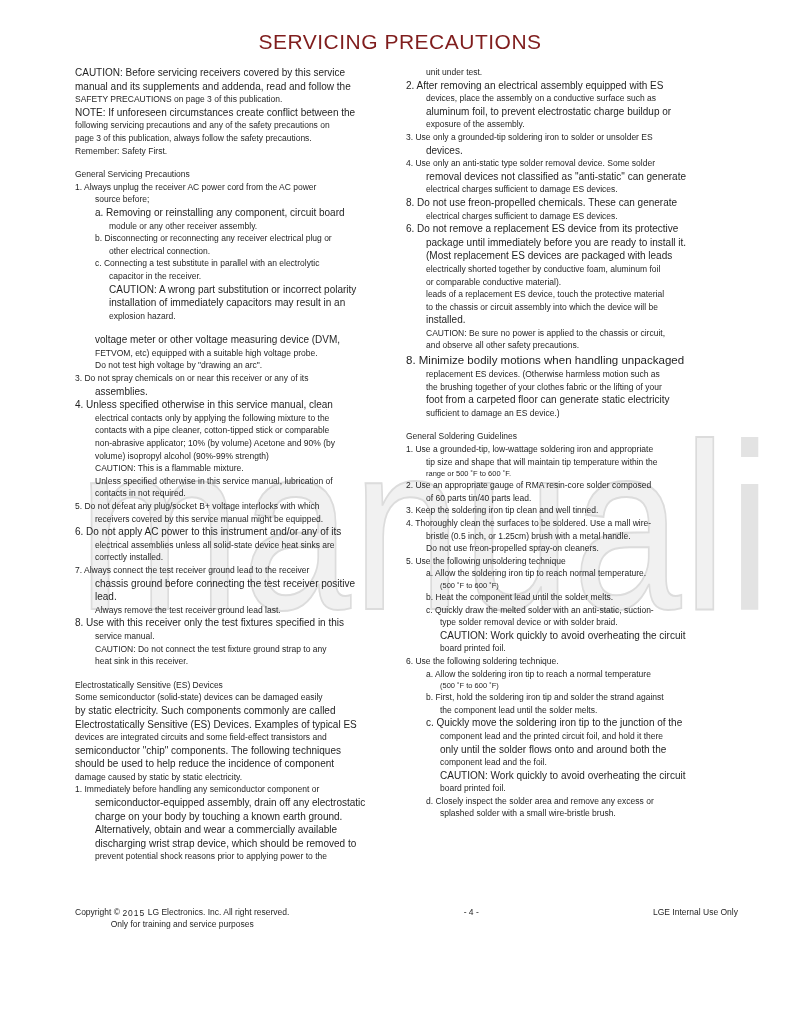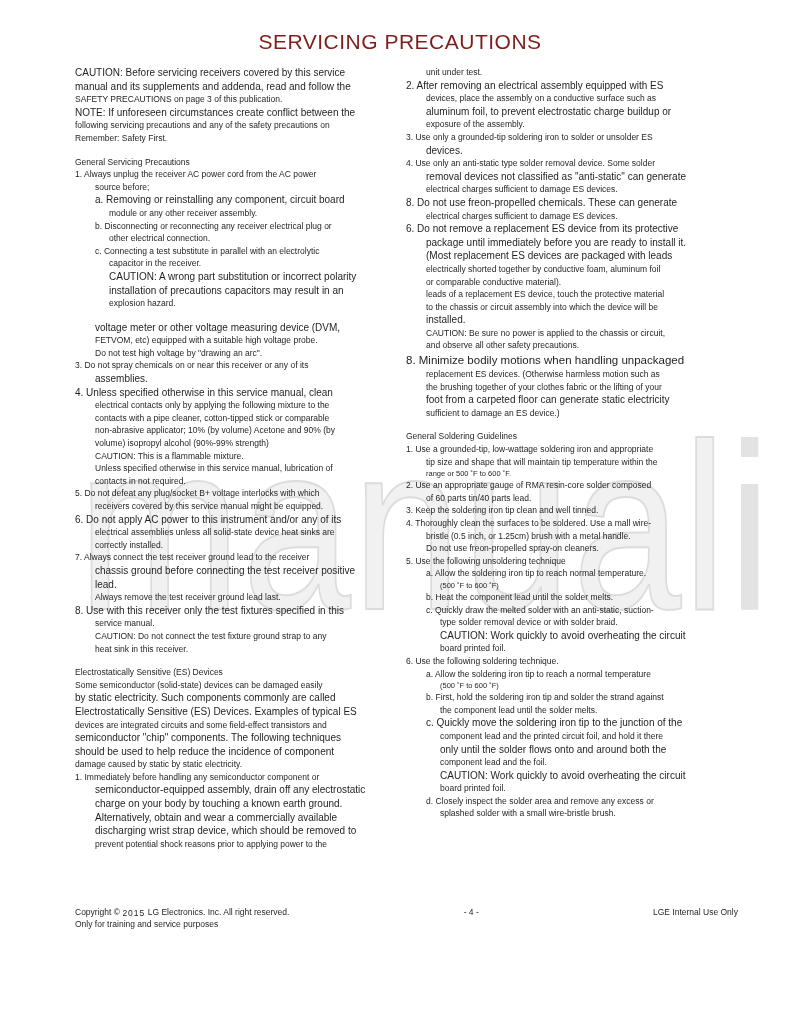--- a/index.html
+++ b/index.html
@@ -35,54 +35,55 @@
   .s3{ font-size:7.5px;  line-height:11px; }
   .gap{ height:11px; }
   .i0{ padding-left:0; }
   .i1{ padding-left:20px; }
   .i2{ padding-left:34px; }
   .footer{
     position:absolute; left:75px; right:62px; top:906px; z-index:2;
     font-size:8.5px; line-height:12px; color:#1f1f1f;
     display:flex; justify-content:space-between; align-items:flex-start;
   }
-  .footer .f-left{ text-align:left; }
+  .footer .f-left{ text-align:center; }
   .footer .f-center{ text-align:center; flex:1; }
   .footer .f-right{ text-align:right; white-space:nowrap; }
   .copyright-year{ display:inline-block; transform:translateY(1px); letter-spacing:1px; }
 </style>
 </head>
 <body>
 
 <div class="page">
 
   <div class="watermark"><span>manual</span><span class="wm-fill">i</span></div>
 
   <div class="page-title">SERVICING PRECAUTIONS</div>
 
   <div class="columns">
     <div class="col">
         <div class="ln s1 i0">CAUTION: Before servicing receivers covered by this service</div>
         <div class="ln s1 i0">manual and its supplements and addenda, read and follow the</div>
         <div class="ln s0 i0">SAFETY PRECAUTIONS on page 3 of this publication.</div>
         <div class="ln s1 i0">NOTE: If unforeseen circumstances create conflict between the</div>
         <div class="ln s0 i0">following servicing precautions and any of the safety precautions on</div>
+        <div class="ln s0 i0">page 3 of this publication, always follow the safety precautions.</div>
         <div class="ln s0 i0">Remember: Safety First.</div>
         <div class="ln gap"></div>
         <div class="ln s0 i0">General Servicing Precautions</div>
         <div class="ln s0 i0">1. Always unplug the receiver AC power cord from the AC power</div>
         <div class="ln s0 i1">source before;</div>
         <div class="ln s1 i1">a. Removing or reinstalling any component, circuit board</div>
         <div class="ln s0 i2">module or any other receiver assembly.</div>
         <div class="ln s0 i1">b. Disconnecting or reconnecting any receiver electrical plug or</div>
         <div class="ln s0 i2">other electrical connection.</div>
         <div class="ln s0 i1">c. Connecting a test substitute in parallel with an electrolytic</div>
         <div class="ln s0 i2">capacitor in the receiver.</div>
         <div class="ln s1 i2">CAUTION: A wrong part substitution or incorrect polarity</div>
-        <div class="ln s1 i2">installation of precautions capacitors may result in an</div>
+        <div class="ln s1 i2">installation of immediately capacitors may result in an</div>
         <div class="ln s0 i2">explosion hazard.</div>
         <div class="ln gap"></div>
         <div class="ln s1 i1">voltage meter or other voltage measuring device (DVM,</div>
         <div class="ln s0 i1">FETVOM, etc) equipped with a suitable high voltage probe.</div>
         <div class="ln s0 i1">Do not test high voltage by "drawing an arc".</div>
         <div class="ln s0 i0">3. Do not spray chemicals on or near this receiver or any of its</div>
         <div class="ln s1 i1">assemblies.</div>
         <div class="ln s1 i0">4. Unless specified otherwise in this service manual, clean</div>
         <div class="ln s0 i1">electrical contacts only by applying the following mixture to the</div>
         <div class="ln s0 i1">contacts with a pipe cleaner, cotton-tipped stick or comparable</div>

